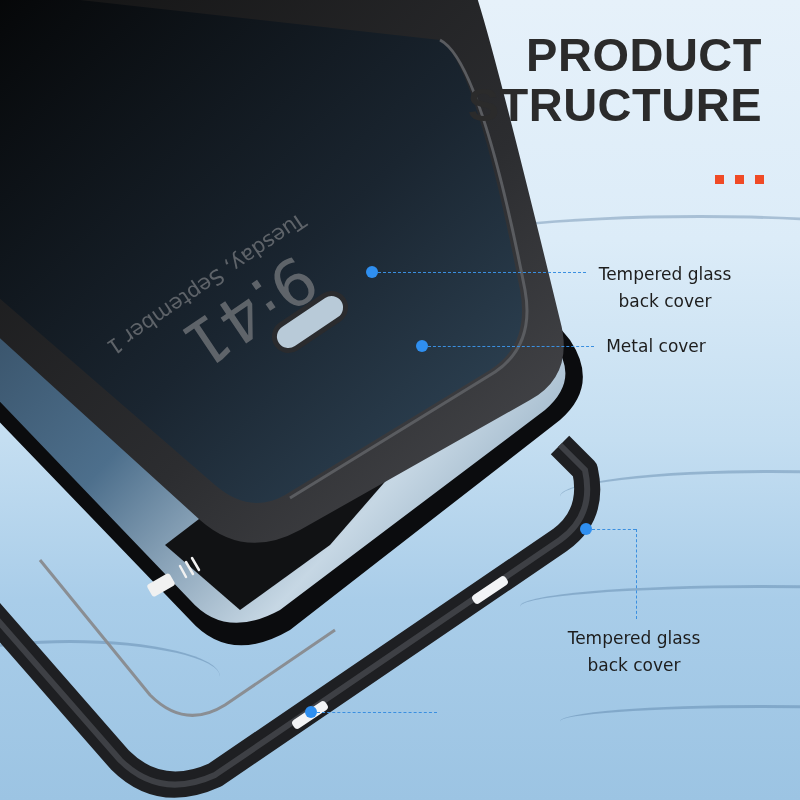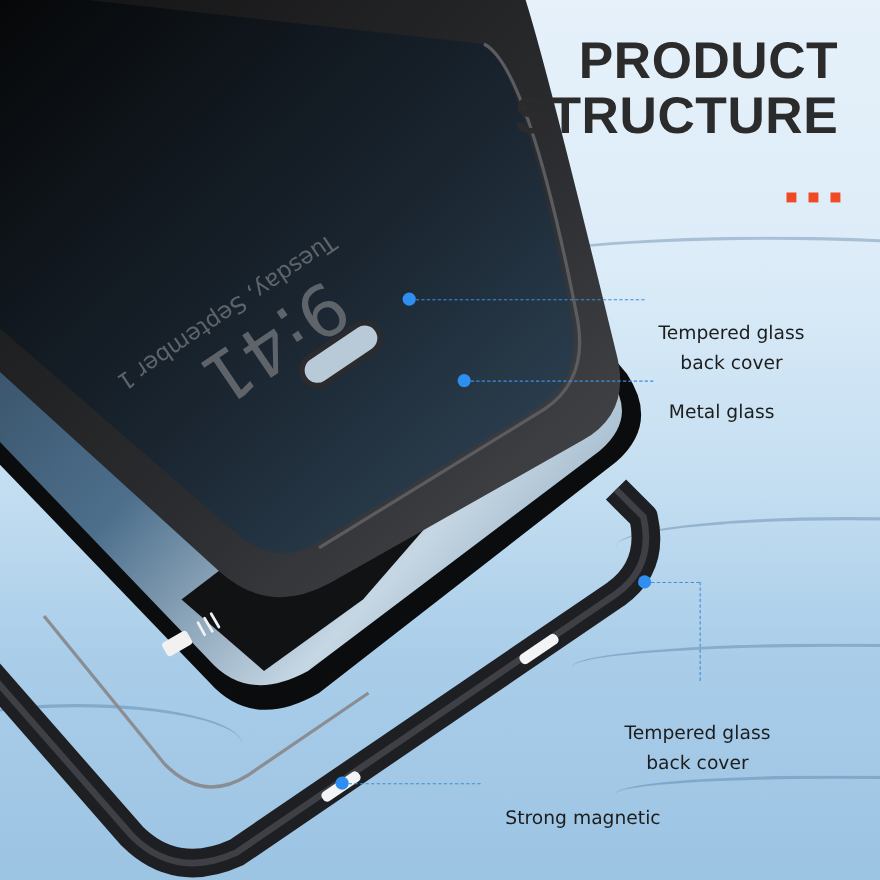--- a/index.html
+++ b/index.html
@@ -15,21 +15,21 @@
     font-size: 47px; line-height: 50px; color: #2b2b2b; letter-spacing: 0.5px;
   }
   .dots { position: absolute; left: 715px; top: 175px; display: flex; gap: 11px; }
   .dots span { width: 9px; height: 9px; background: #f04a25; display: block; }
 
   
   .phone-svg { position: absolute; left: 0; top: 0; }
 
   .callout-text {
     position: absolute; font-family: "DejaVu Sans", sans-serif; font-size: 17px;
-    color: #1d1d1d; text-align: center; line-height: 27px; margin-top: 29px;
+    color: #1d1d1d; text-align: center; line-height: 27px;
   }
   .pin { position: absolute; width: 12px; height: 12px; border-radius: 50%; background: #2f8ff0; }
   .dash-h { position: absolute; height: 0; border-top: 1.5px dashed #3a8fe0; }
   .dash-v { position: absolute; width: 0; border-left: 1.5px dashed #3a8fe0; }
 </style>
 </head>
 <body>
 
 <div class="stage">
 
@@ -116,29 +116,28 @@
   <div class="pin" style="left:366px;top:266px;"></div>
   <div class="dash-h" style="left:378px;top:272px;width:208px;"></div>
   <div class="callout-text" style="left:590px;top:261px;width:150px;">
     <div>Tempered glass</div>
     <div>back cover</div>
   </div>
 
   <div class="pin" style="left:416px;top:340px;"></div>
   <div class="dash-h" style="left:428px;top:346px;width:166px;"></div>
   <div class="callout-text" style="left:600px;top:333px;width:112px;">
-    <div>Metal glass</div>
+    <div>Metal cover</div>
   </div>
 
   <div class="pin" style="left:580px;top:523px;"></div>
   <div class="dash-h" style="left:592px;top:529px;width:44px;"></div>
   <div class="dash-v" style="left:636px;top:529px;height:90px;"></div>
   <div class="callout-text" style="left:556px;top:625px;width:156px;">
     <div>Tempered glass</div>
     <div>back cover</div>
   </div>
 
   <div class="pin" style="left:305px;top:706px;"></div>
   <div class="dash-h" style="left:317px;top:712px;width:120px;"></div>
   <div class="callout-text" style="left:450px;top:702px;width:160px;">
-    <div>Strong magnetic</div>
   </div>
 </div>
 
 </body></html>

